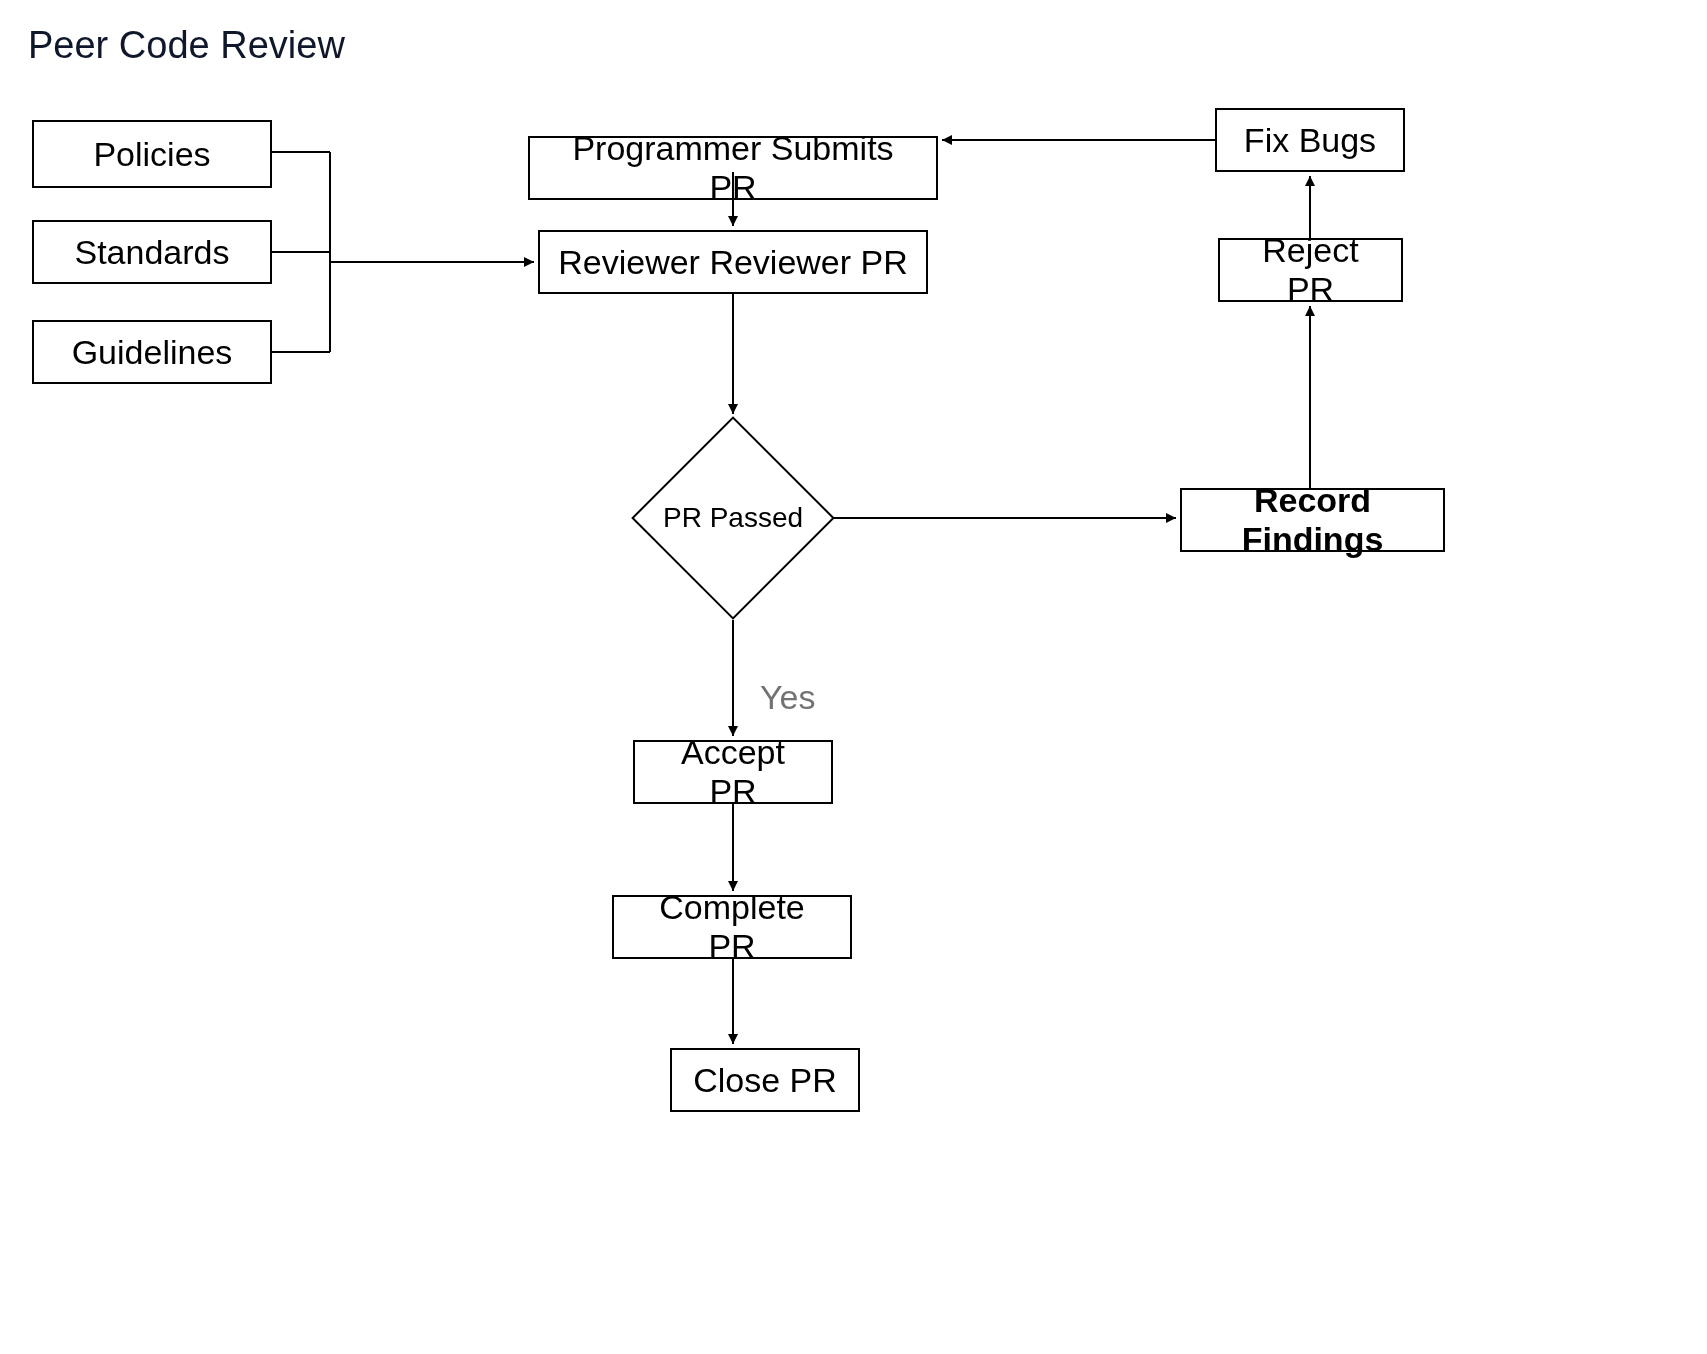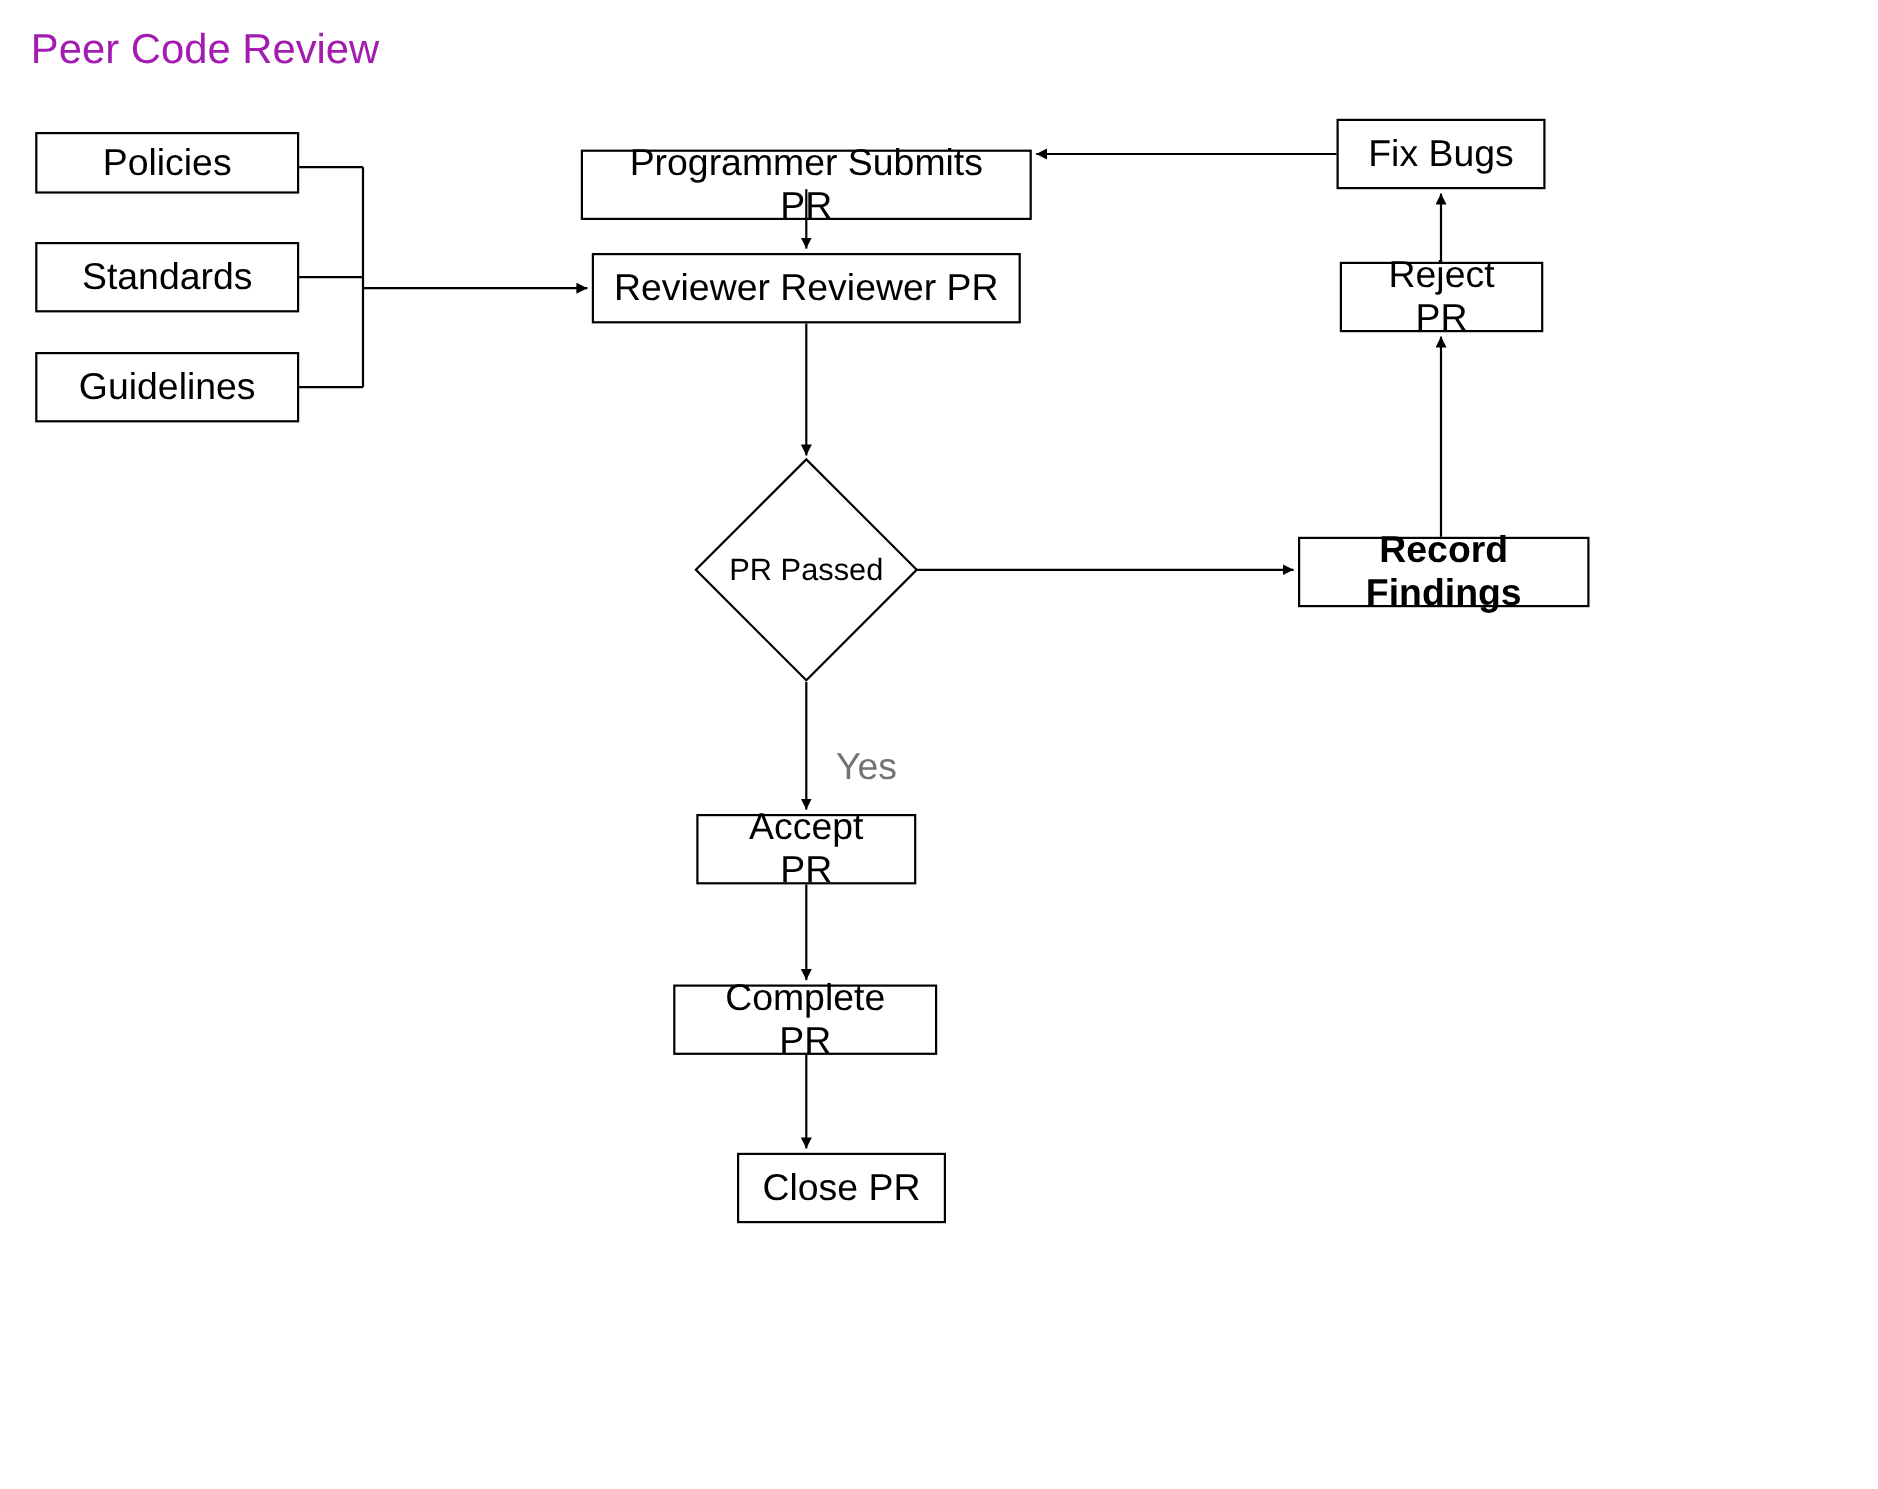--- a/index.html
+++ b/index.html
@@ -8,21 +8,21 @@
       height: 1354px;
       background: #fff;
       font-family: "Helvetica Neue", Helvetica, Arial, sans-serif;
       position: relative;
     }
     .title {
       position: absolute;
       left: 28px;
       top: 24px;
       font-size: 38px;
-      color: #a21caf;
+      color: #0f172a;
       font-weight: 400;
     }
     .box {
       position: absolute;
       border: 2px solid #000;
       background: #fff;
       display: flex;
       align-items: center;
       justify-content: center;
       text-align: center;
@@ -66,21 +66,21 @@
       width: 1707px;
       height: 1354px;
       pointer-events: none;
     }
   </style>
 </head>
 <body>
 
 <div class="title">Peer Code Review</div>
 
-<div class="box" style="left:32px; top:120px; width:240px; height:56px;">Policies</div>
+<div class="box" style="left:32px; top:120px; width:240px; height:68px;">Policies</div>
 <div class="box" style="left:32px; top:220px; width:240px; height:64px;">Standards</div>
 <div class="box" style="left:32px; top:320px; width:240px; height:64px;">Guidelines</div>
 
 <div class="box" style="left:528px; top:108px; width:410px; height:64px;margin-top:28px;">Programmer Submits PR</div>
 <div class="box" style="left:538px; top:230px; width:390px; height:64px;">Reviewer Reviewer PR</div>
 
 <div class="diamond" style="left:633px; top:418px;">
   <div class="diamond-text">PR Passed</div>
 </div>
 

